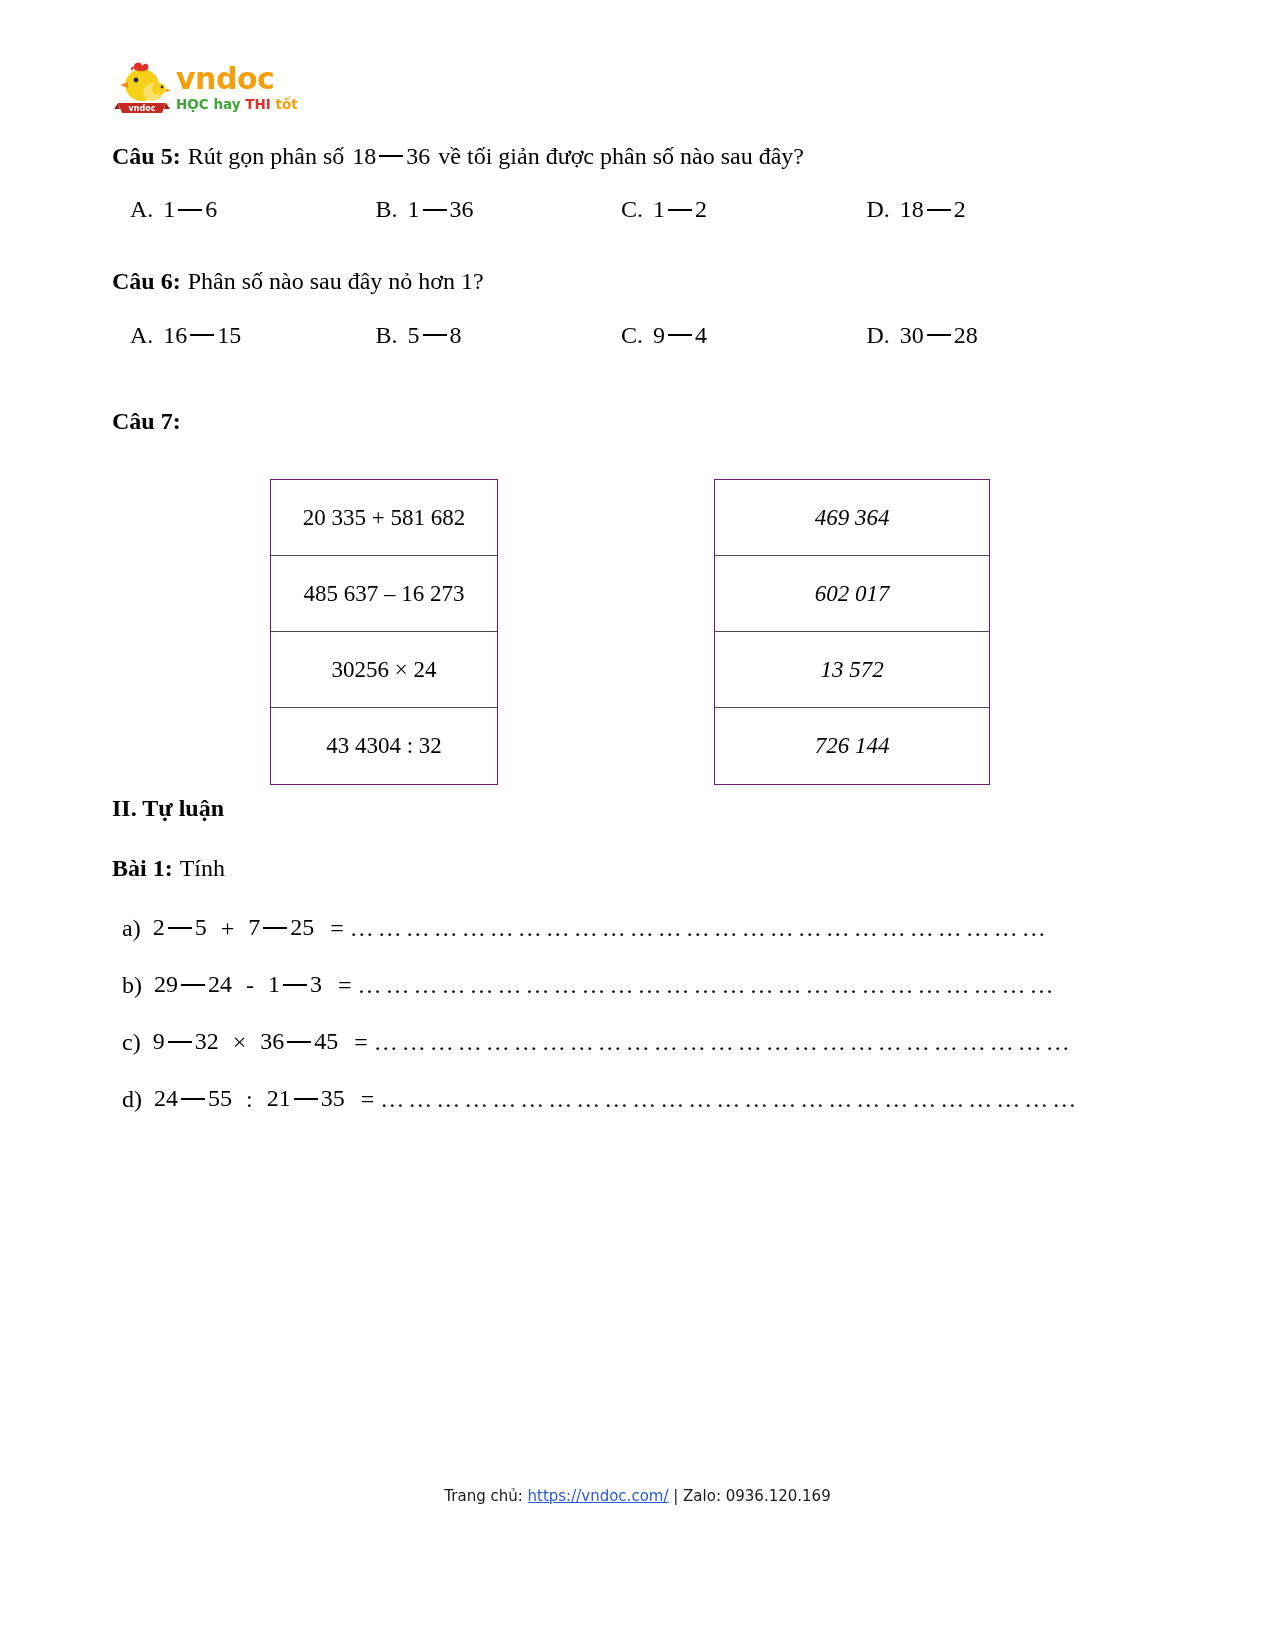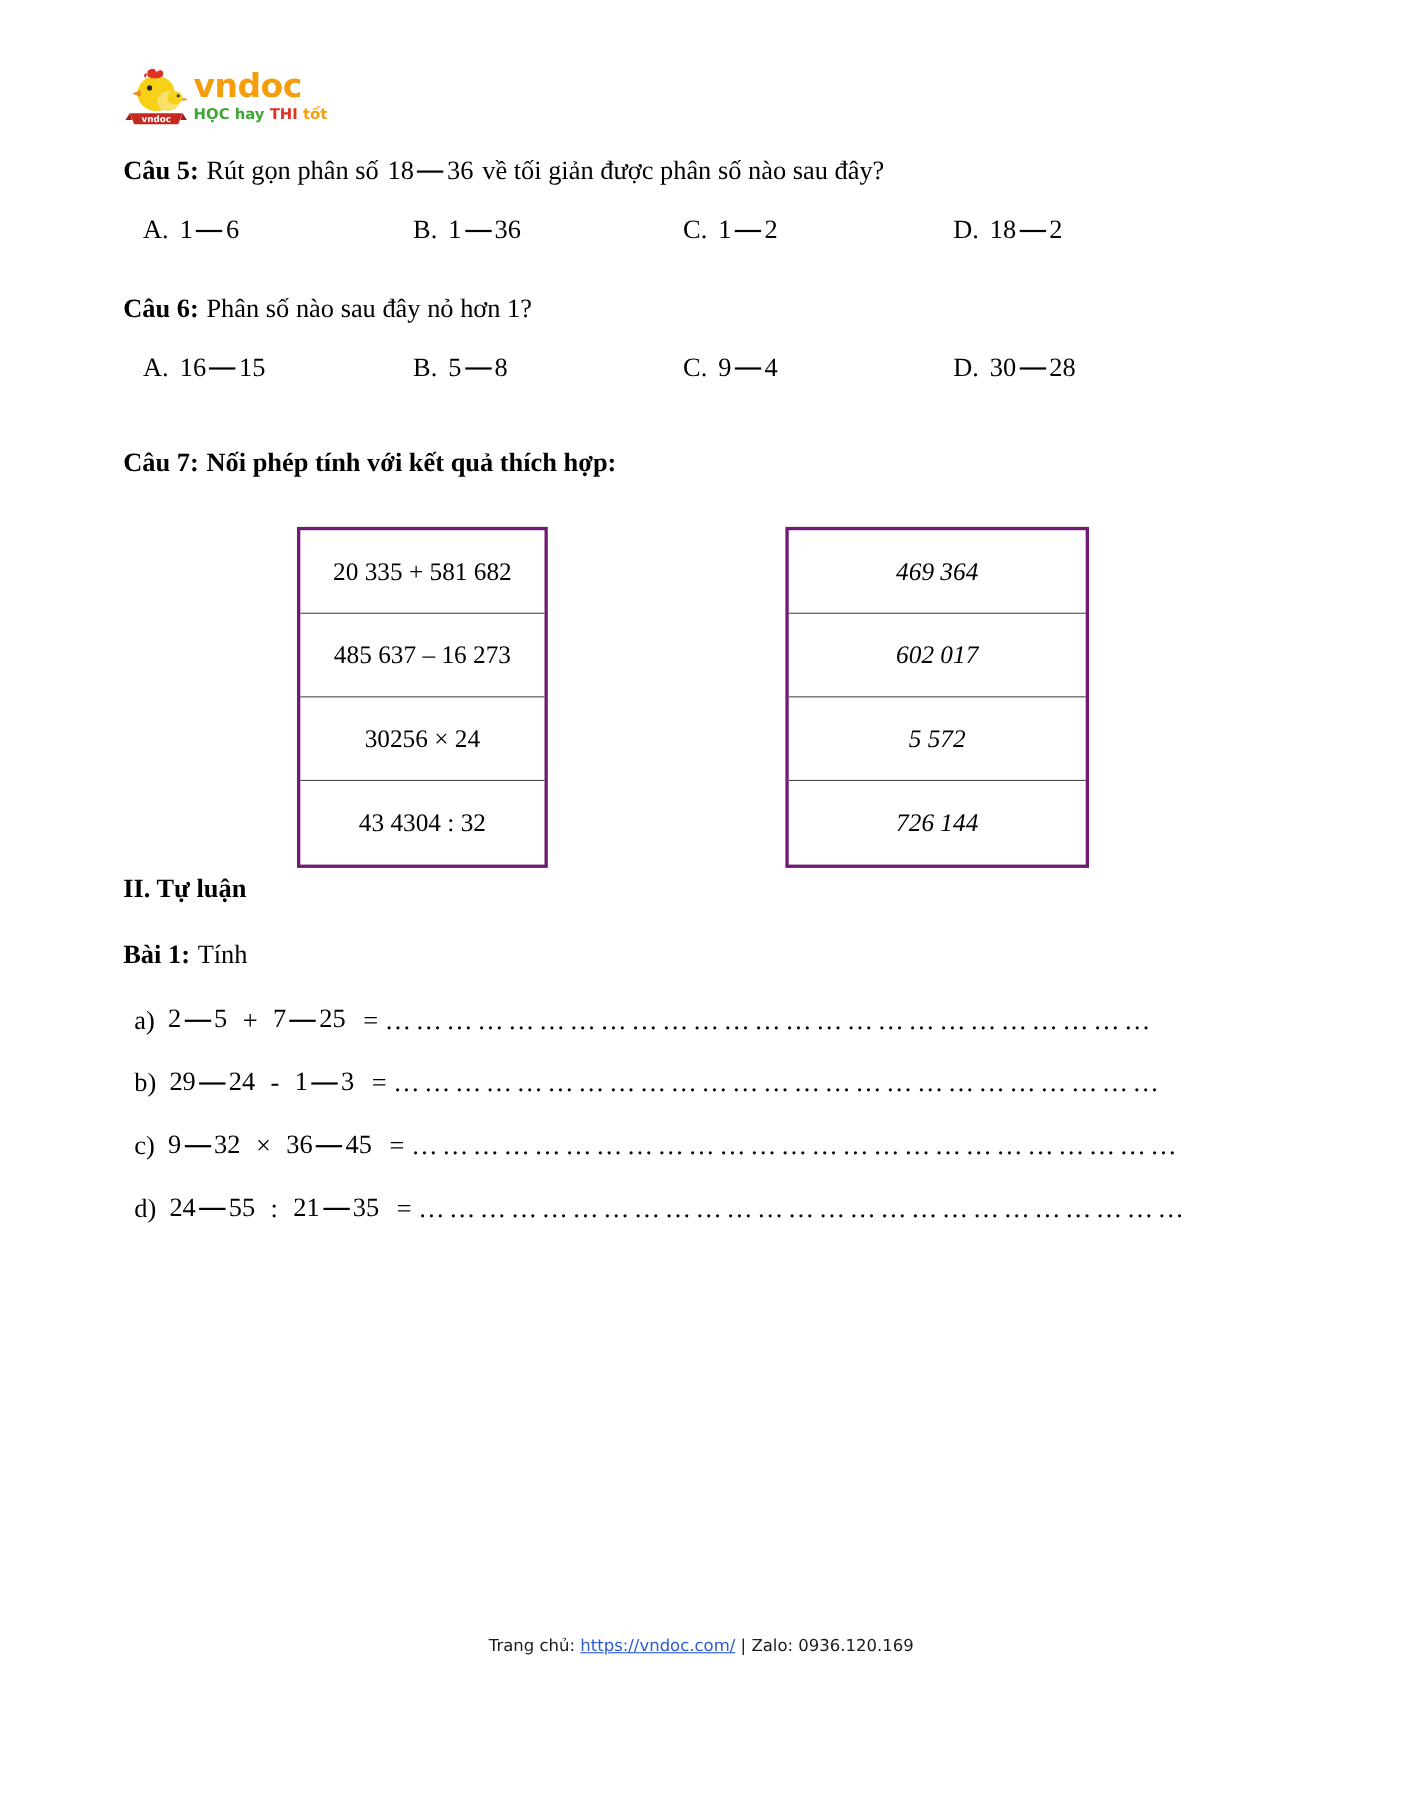--- a/index.html
+++ b/index.html
@@ -104,21 +104,21 @@
   .spacer-md { height: 56px; }
 
   
   .match-area {
     position: relative;
     margin-top: 34px;
     height: 320px;
   }
   .match-table {
     position: absolute;
-    border: 3px solid #701a75;
+    border: 1px solid #701a75;
     border-collapse: collapse;
   }
   .match-left { left: 158px; top: 8px; width: 228px; }
   .match-right { left: 602px; top: 8px; width: 276px; font-style: italic; }
   .match-table .cell {
     height: 76px;
     border-bottom: 1px solid #4a4a4a;
     display: flex;
     align-items: center;
     justify-content: center;
@@ -289,34 +289,33 @@
           <span class="bar"></span>
           <span class="den">28</span>
         </span>
       </div>
     </div>
 
     <div class="spacer-md"></div>
 
     <div class="qline">
       <span class="qlabel">Câu 7:</span>
-      <span class="qlabel">Nối phép tính với kết quả thích hợp:</span>
     </div>
 
     <div class="match-area">
       <div class="match-table match-left">
         <div class="cell">20 335 + 581 682</div>
         <div class="cell">485 637 – 16 273</div>
         <div class="cell">30256 × 24</div>
         <div class="cell">43 4304 : 32</div>
       </div>
       <div class="match-table match-right">
         <div class="cell">469 364</div>
         <div class="cell">602 017</div>
-        <div class="cell">5 572</div>
+        <div class="cell">13 572</div>
         <div class="cell">726 144</div>
       </div>
     </div>
 
     <div class="section-head">II. Tự luận</div>
 
     <div class="qline" style="margin-top:30px">
       <span class="qlabel">Bài 1:</span>
       <span class="qtext">Tính</span>
     </div>

